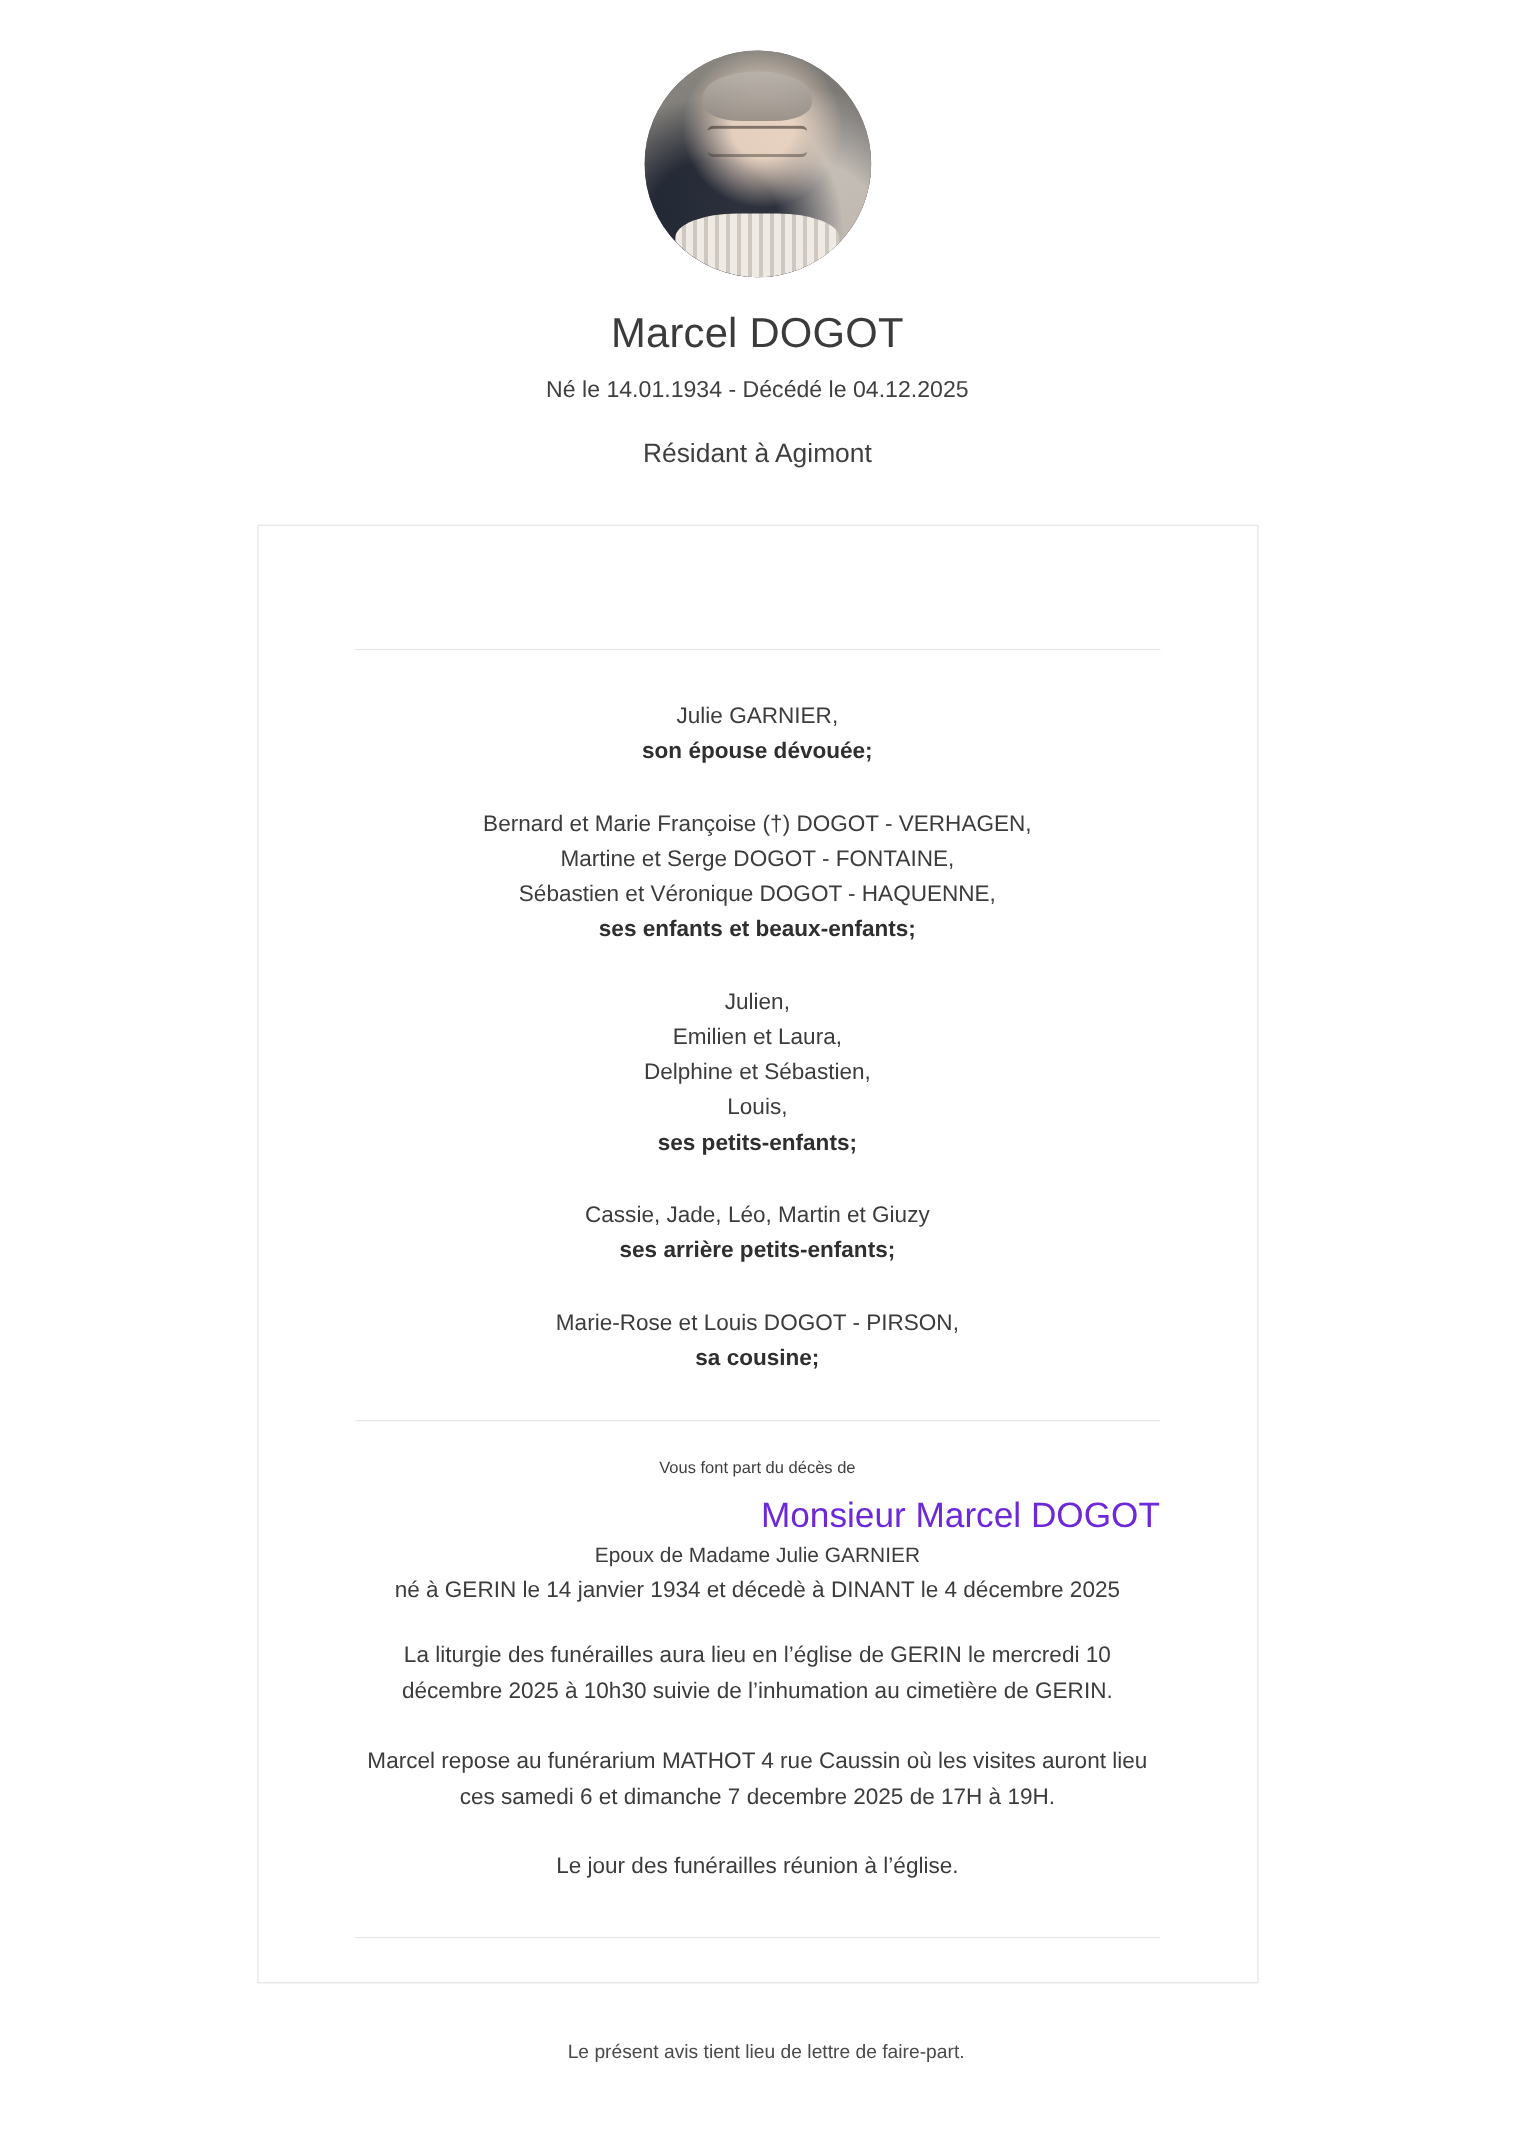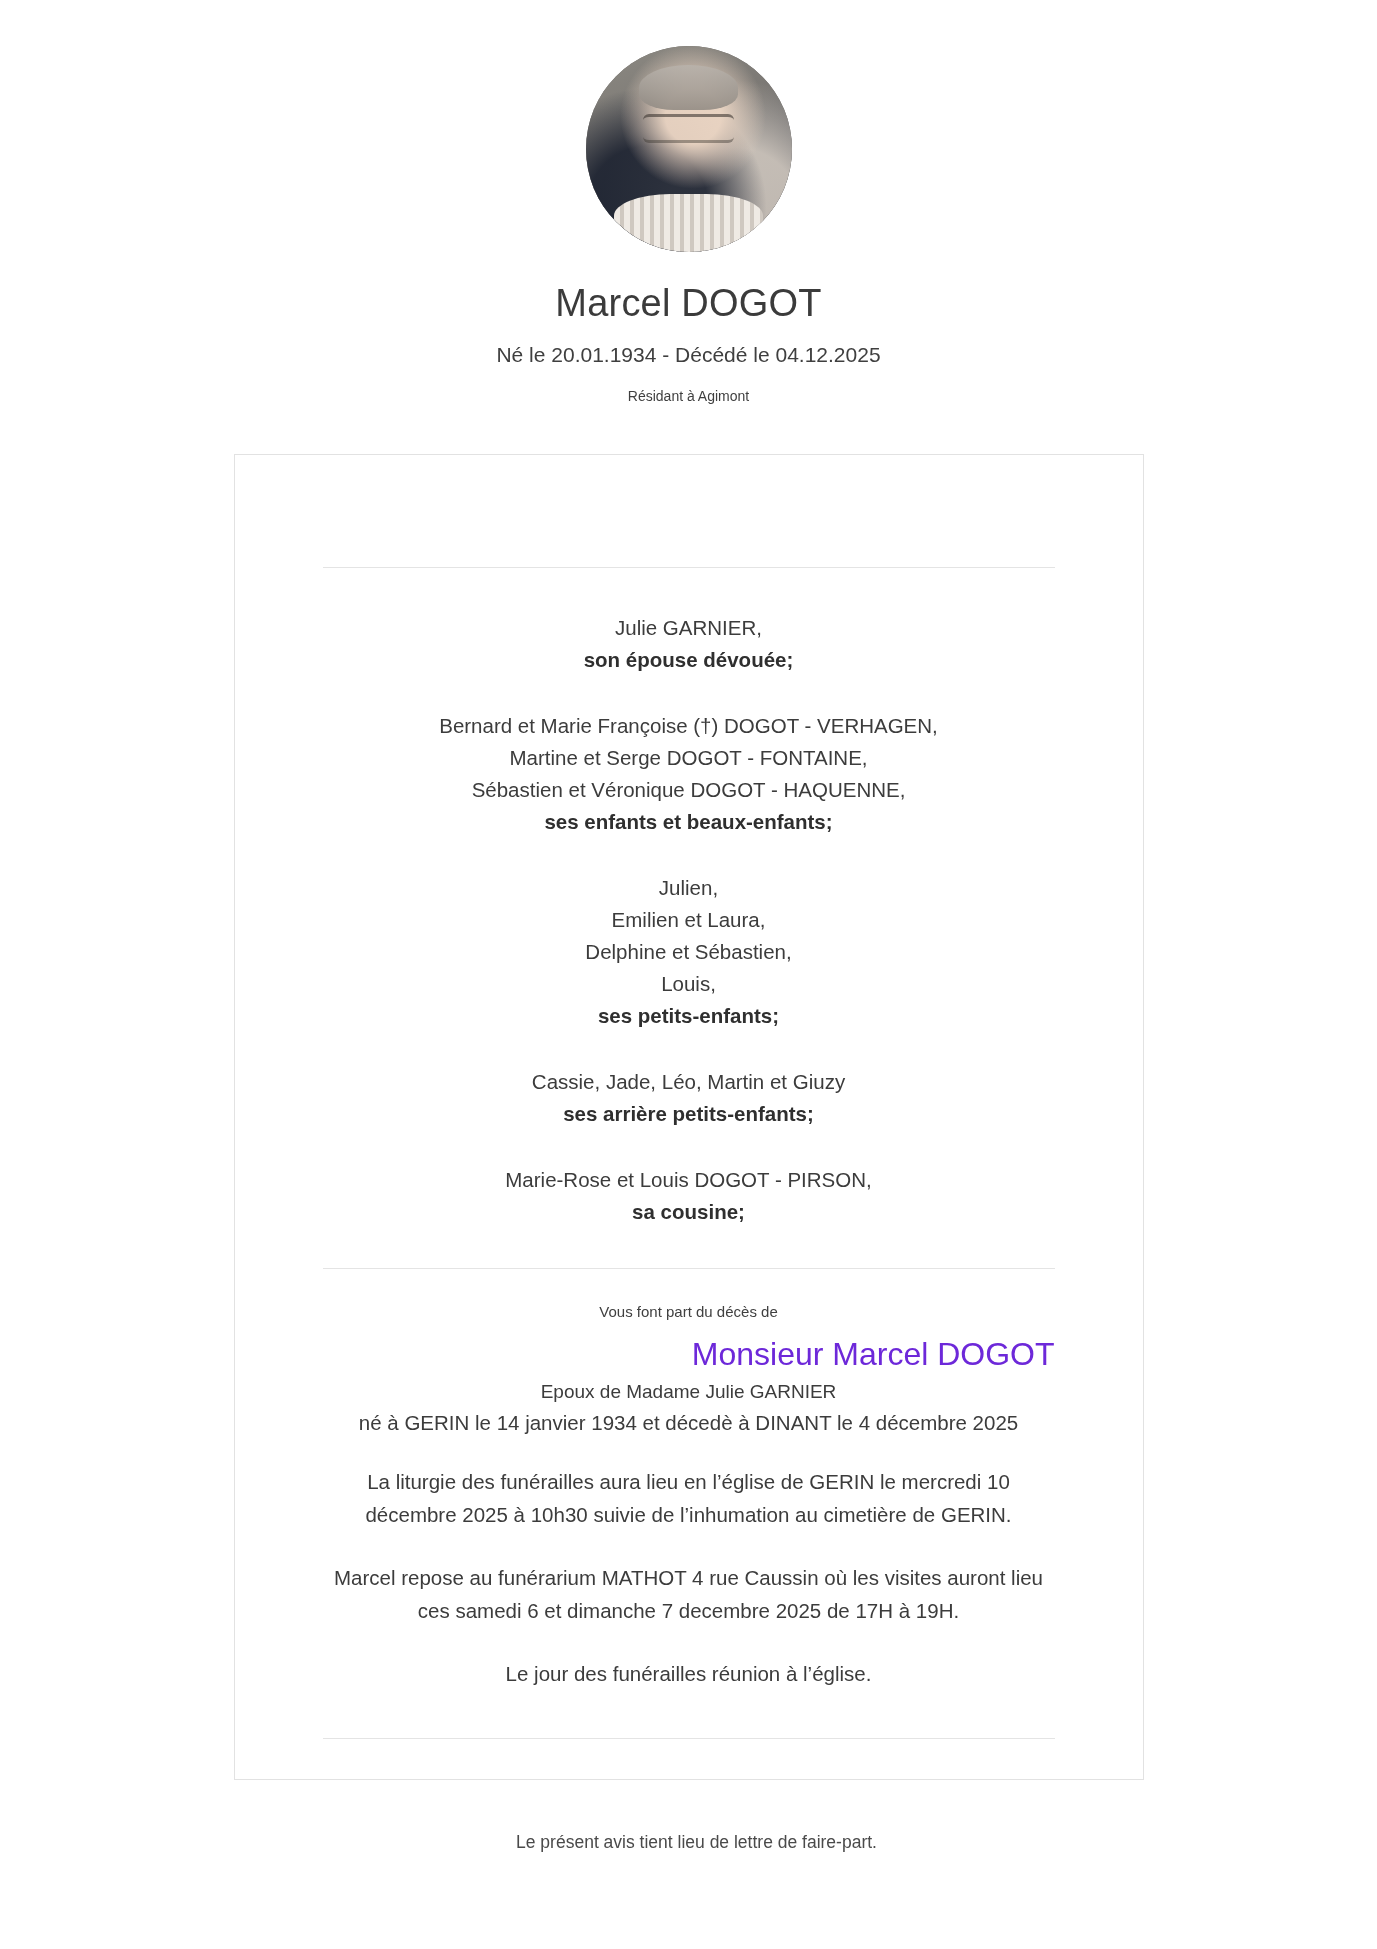--- a/index.html
+++ b/index.html
@@ -92,23 +92,23 @@
     color: #3b3b3b;
     margin-top: 30px;
     letter-spacing: .2px;
   }
   .dates {
     font-size: 21px;
     color: #3f3f3f;
     margin-top: 18px;
   }
   .residence {
-    font-size: 14px;
+    font-size: 24px;
     color: #3f3f3f;
-    margin-top: 21px;
+    margin-top: 32px;
   }
 
   
   .card {
     margin: 50px auto 0 auto;
     width: 910px;
     box-sizing: border-box;
     border: 1px solid #e2e2e2;
     background: #fff;
     padding: 112px 88px 40px 88px;
@@ -190,21 +190,21 @@
 
   <div class="header">
     <div class="portrait">
       <div class="photo"></div>
       <div class="hair"></div>
       <div class="face"></div>
       <div class="glasses"></div>
       <div class="shirt"></div>
     </div>
     <div class="name">Marcel DOGOT</div>
-    <div class="dates">Né le 20.01.1934 - Décédé le 04.12.2025</div>
+    <div class="dates">Né le 14.01.1934 - Décédé le 04.12.2025</div>
     <div class="residence">Résidant à Agimont</div>
   </div>
 
   <div class="card">
 
     <div class="rule"></div>
 
     <div class="family">
 
       <div class="fam-group">

